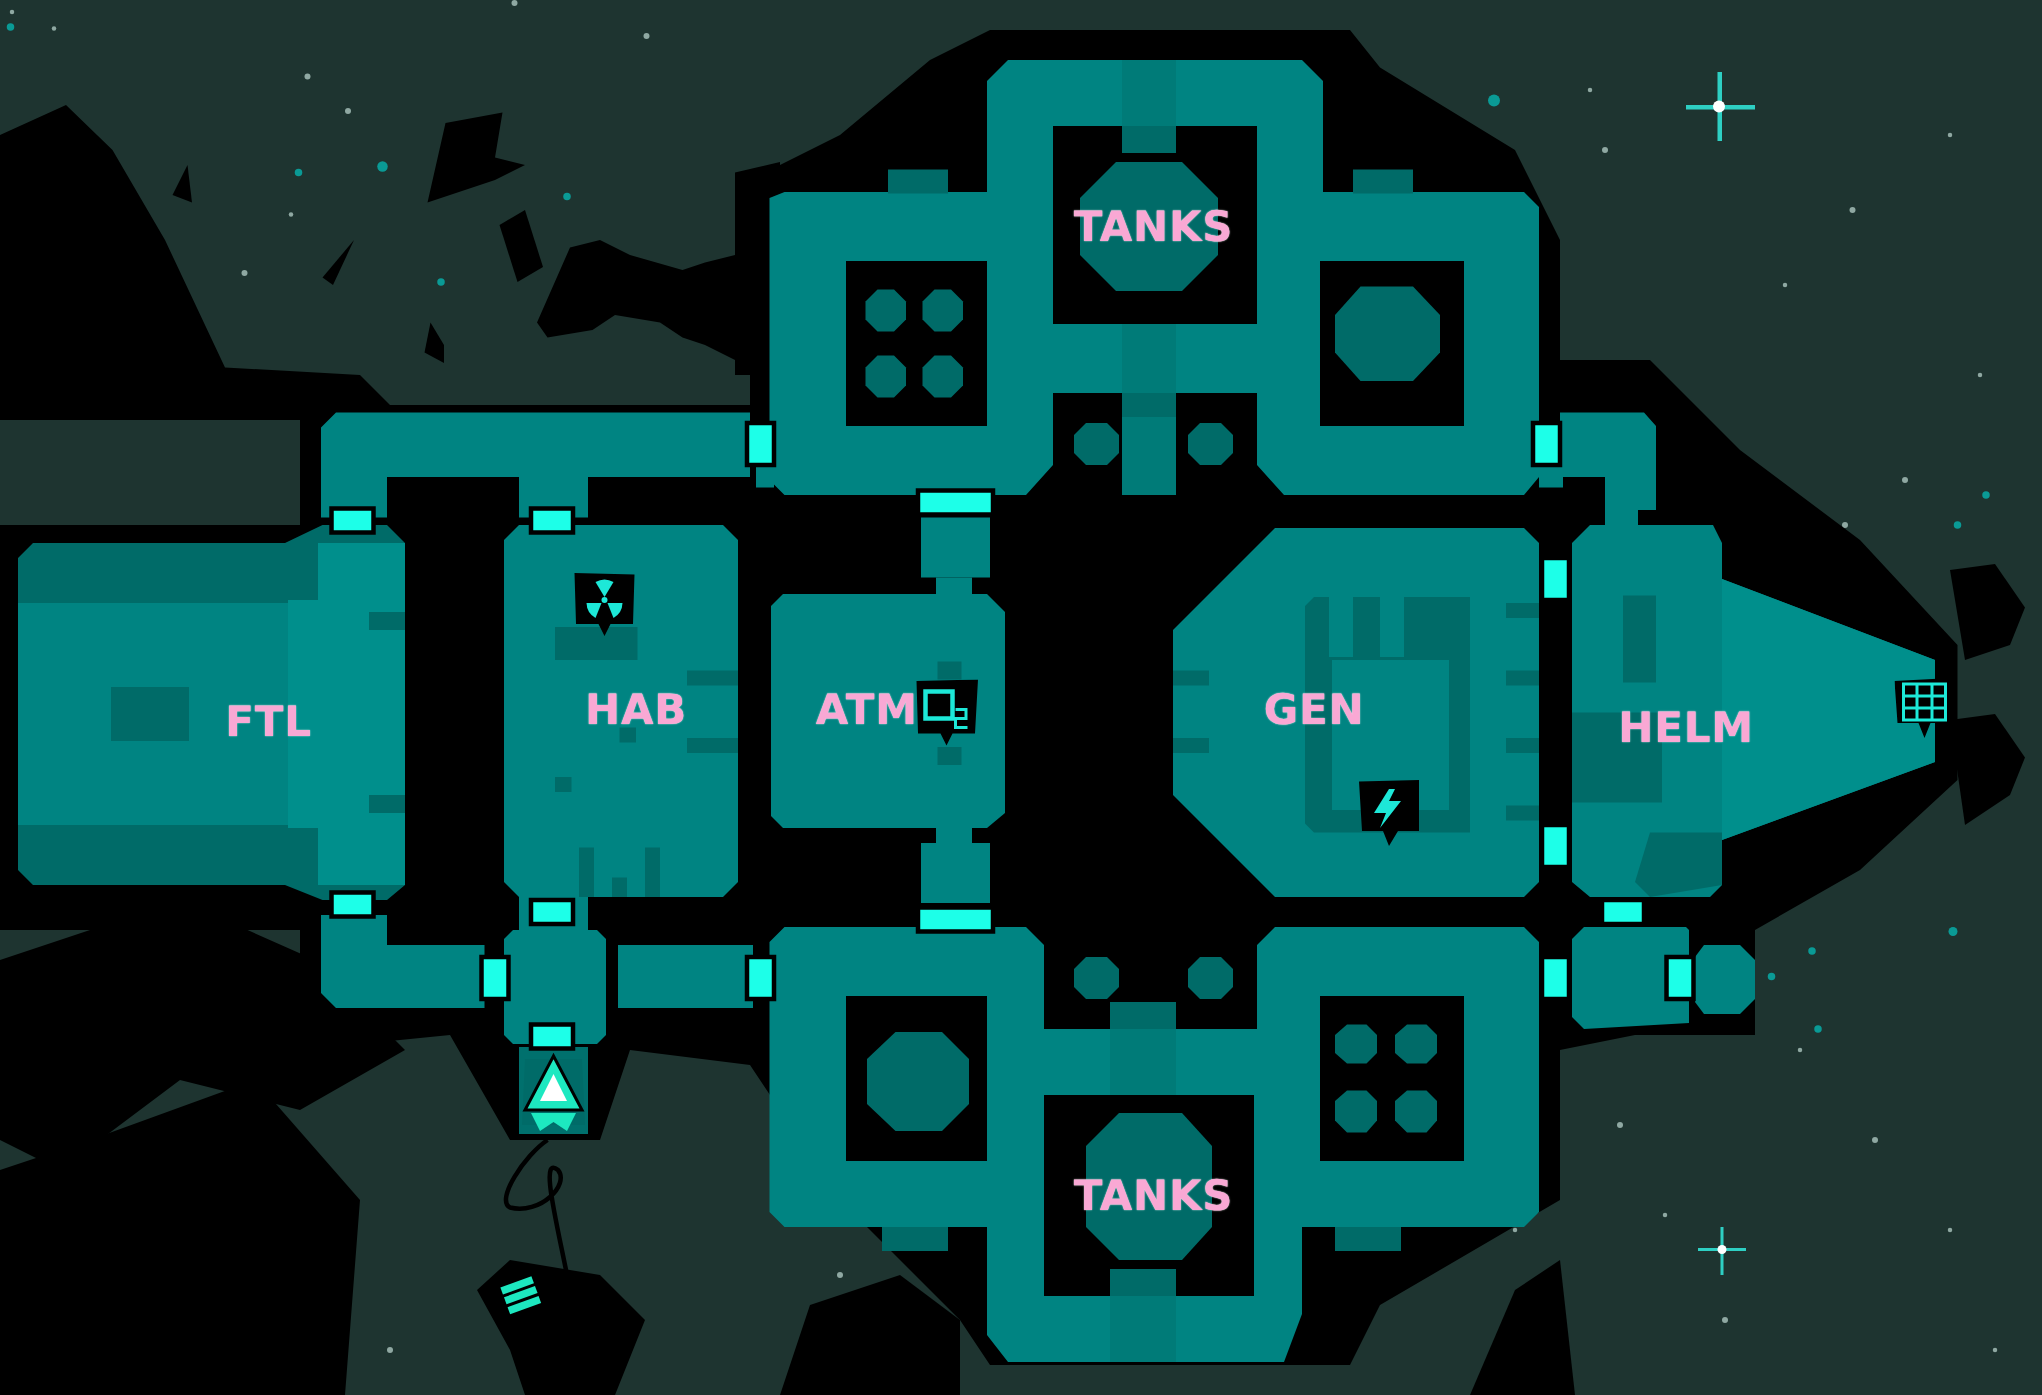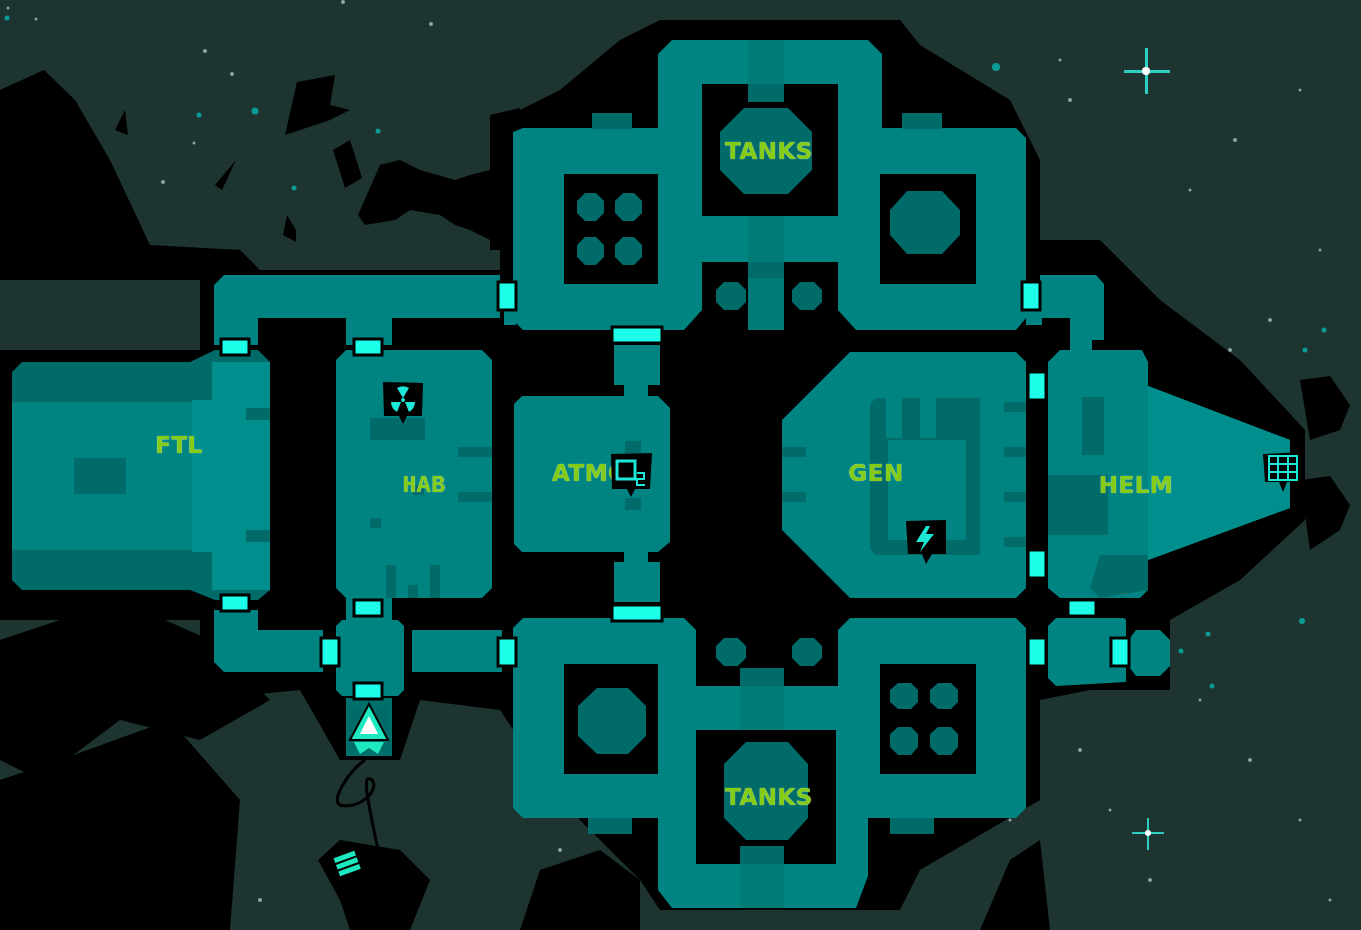--- a/index.html
+++ b/index.html
@@ -1,18 +1,18 @@
 <!DOCTYPE html>
 <html><head>
 <meta charset="utf-8">
 <style>
   html,body{margin:0;padding:0;}
   body{width:1361px;height:930px;overflow:hidden;background:#1e3430;position:relative;font-family:"DejaVu Sans",sans-serif;}
   #scene{position:absolute;left:0;top:0;width:1361px;height:930px;}
-  .label{position:absolute;color:#84cc16;font-family:"DejaVu Sans",sans-serif;font-weight:bold;font-size:23px;letter-spacing:0.5px;transform:translate(-50%,-50%);white-space:nowrap;text-shadow:0 0 1px #fff;pointer-events:auto;cursor:pointer;text-align:center;}
+  .label{position:absolute;color:#f9a8d4;font-family:"DejaVu Sans",sans-serif;font-weight:bold;font-size:28px;letter-spacing:0.5px;transform:translate(-50%,-50%);white-space:nowrap;text-shadow:0 0 1px #fff;pointer-events:auto;cursor:pointer;text-align:center;}
   .icon-badge{position:absolute;cursor:pointer;}
 </style>
 </head>
 <body>
 
 <div id="scene">
 <svg width="1361" height="930" viewBox="0 0 1361 930" xmlns="http://www.w3.org/2000/svg">
 
   <g fill="#8fa8a2">
     <circle cx="8" cy="8" r="1.5"></circle>
@@ -235,27 +235,27 @@
     <rect x="1028" y="550" width="18" height="28"></rect>
     <rect x="1028" y="638" width="18" height="28"></rect>
     <rect x="1068" y="600" width="28" height="16"></rect>
     <rect x="1111" y="638" width="18" height="28"></rect>
   </g>
 
   <path d="M365,760 C350,770 330,800 340,805 C360,810 380,790 372,780 C360,770 370,810 378,850" fill="none" stroke="#000" stroke-width="3"></path>
 </svg>
 
 
-<div class="label" style="left:179px;top:445px;">FTL</div>
-<div class="label" style="left:424px;top:486px;font-family:Liberation Mono, monospace;">HAB</div>
+<div class="label" style="left:179px;top:481px;">FTL</div>
+<div class="label" style="left:424px;top:473px;">HAB</div>
 <div class="label" style="left:590px;top:473px;">ATMO</div>
 <div class="label" style="left:769px;top:151px;">TANKS</div>
 <div class="label" style="left:769px;top:797px;">TANKS</div>
 <div class="label" style="left:876px;top:473px;">GEN</div>
-<div class="label" style="left:1124px;top:485px;margin-left:12px;">HELM</div>
+<div class="label" style="left:1124px;top:485px;">HELM</div>
 
 
 <div class="icon-badge" style="left:381px;top:380px;width:44px;height:46px;">
   <svg width="44" height="46" viewBox="0 0 44 46">
     <polygon points="2,2 42,3 41,36 26,36 22,44 18,36 3,36" fill="#000"></polygon>
     <path d="M22,18 L16,8 A12,12 0 0 1 28,8 Z" fill="#1de8d8"></path>
     <path d="M24,22 L34,22 A12,12 0 0 1 28,32 Z" fill="#1de8d8"></path>
     <path d="M20,22 L16,32 A12,12 0 0 1 10,22 Z" fill="#1de8d8"></path>
     <circle cx="22" cy="20" r="2" fill="#1de8d8"></circle>
   </svg>

